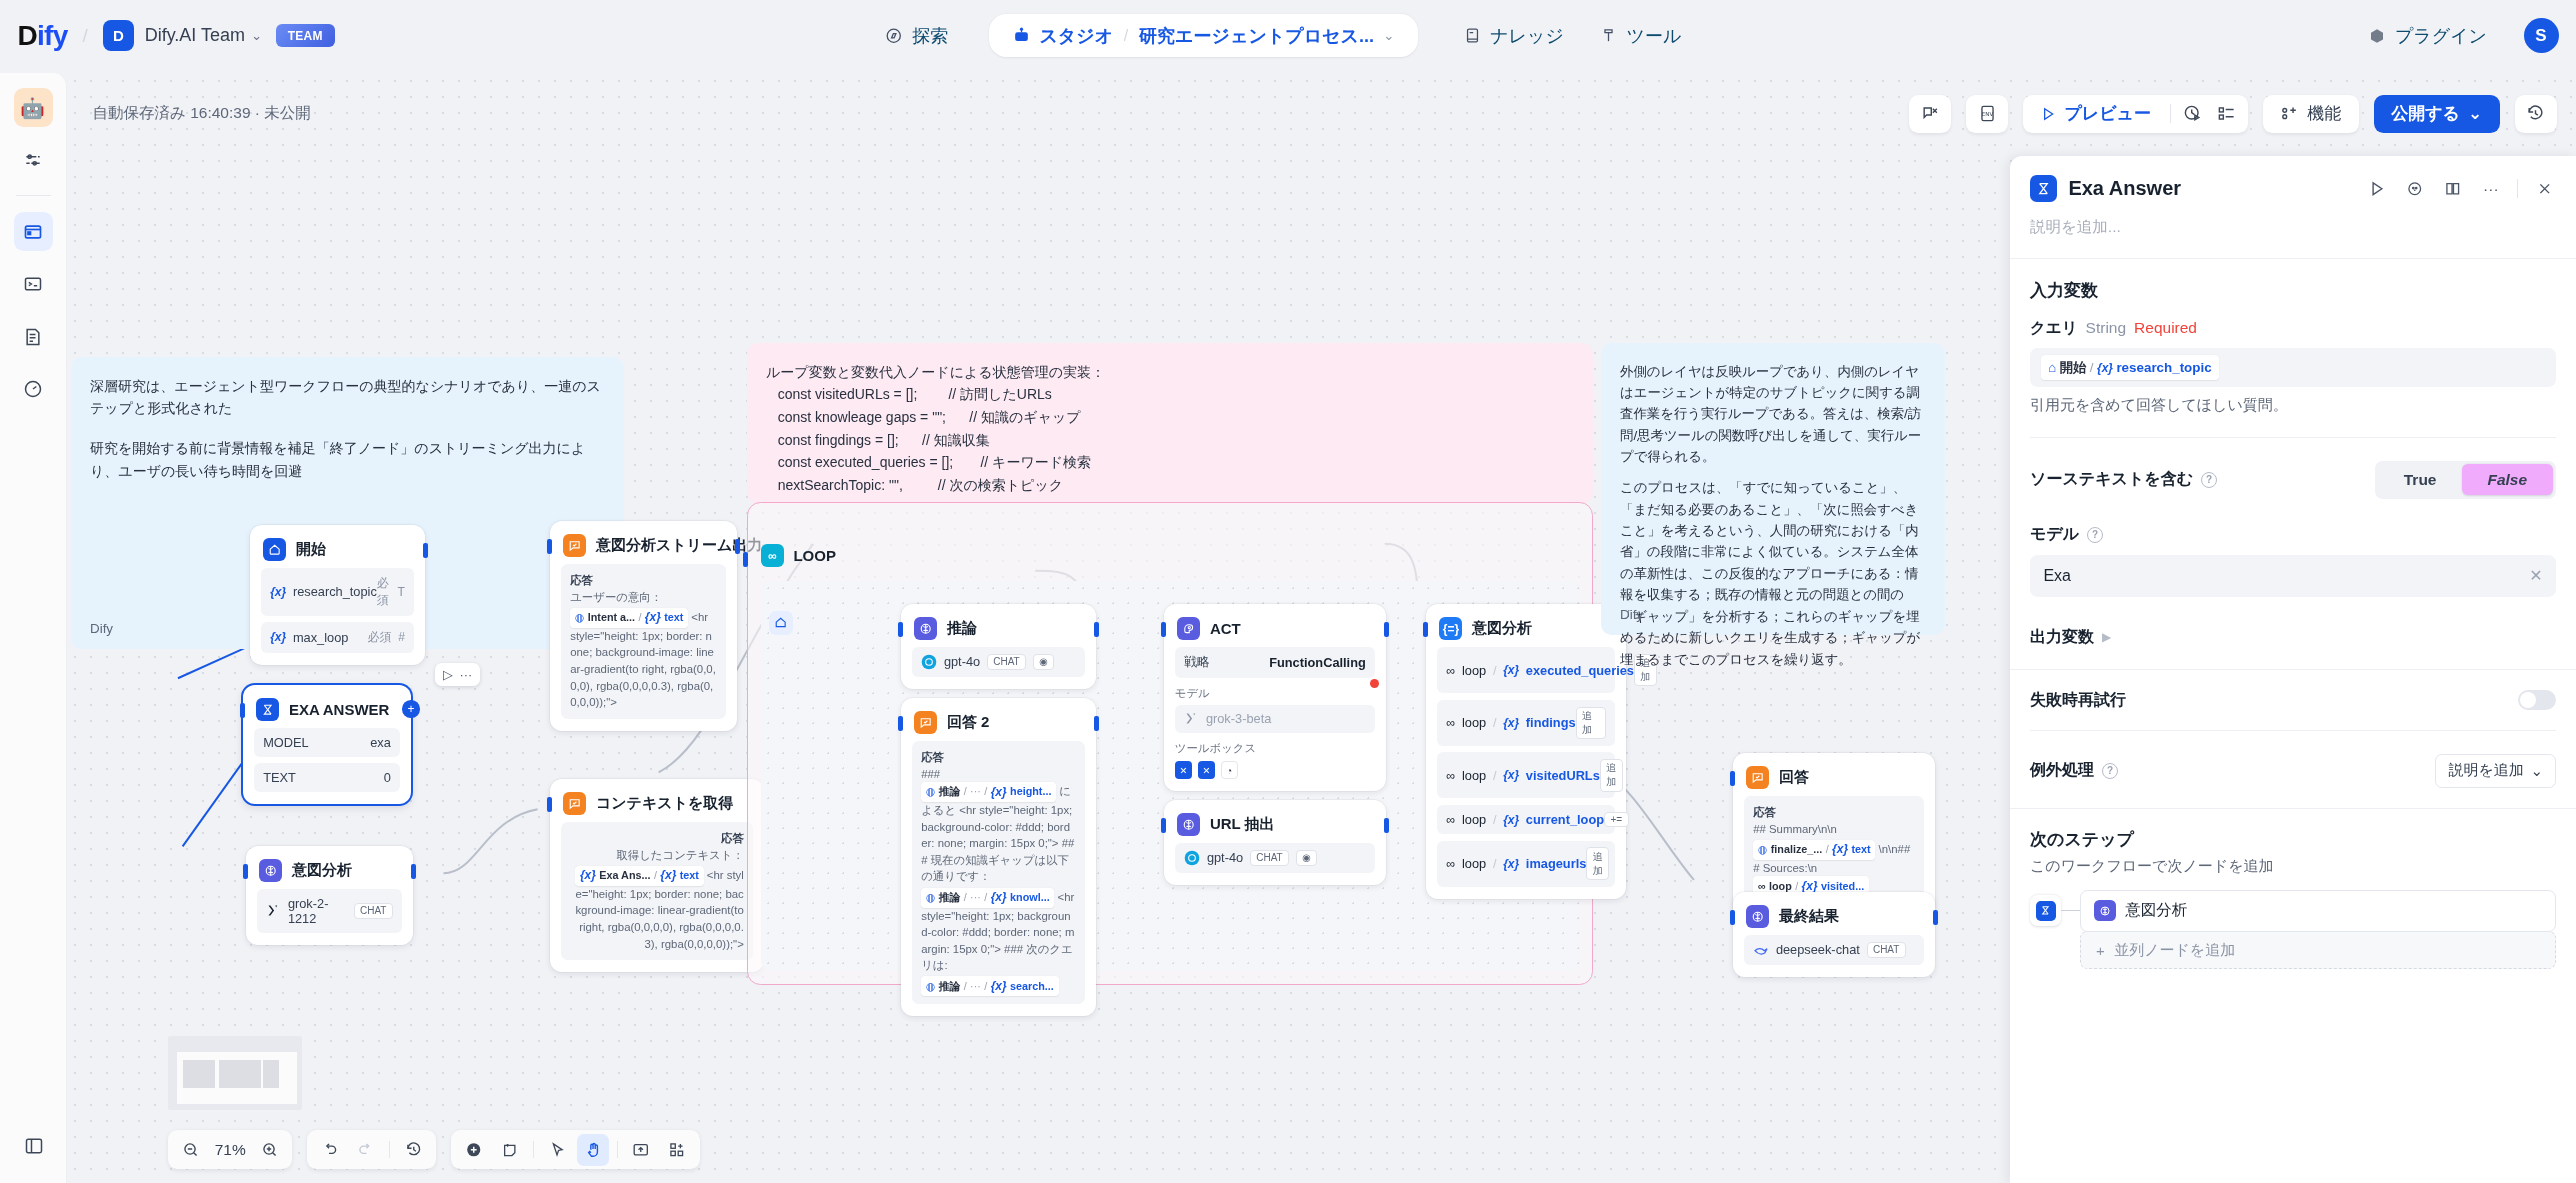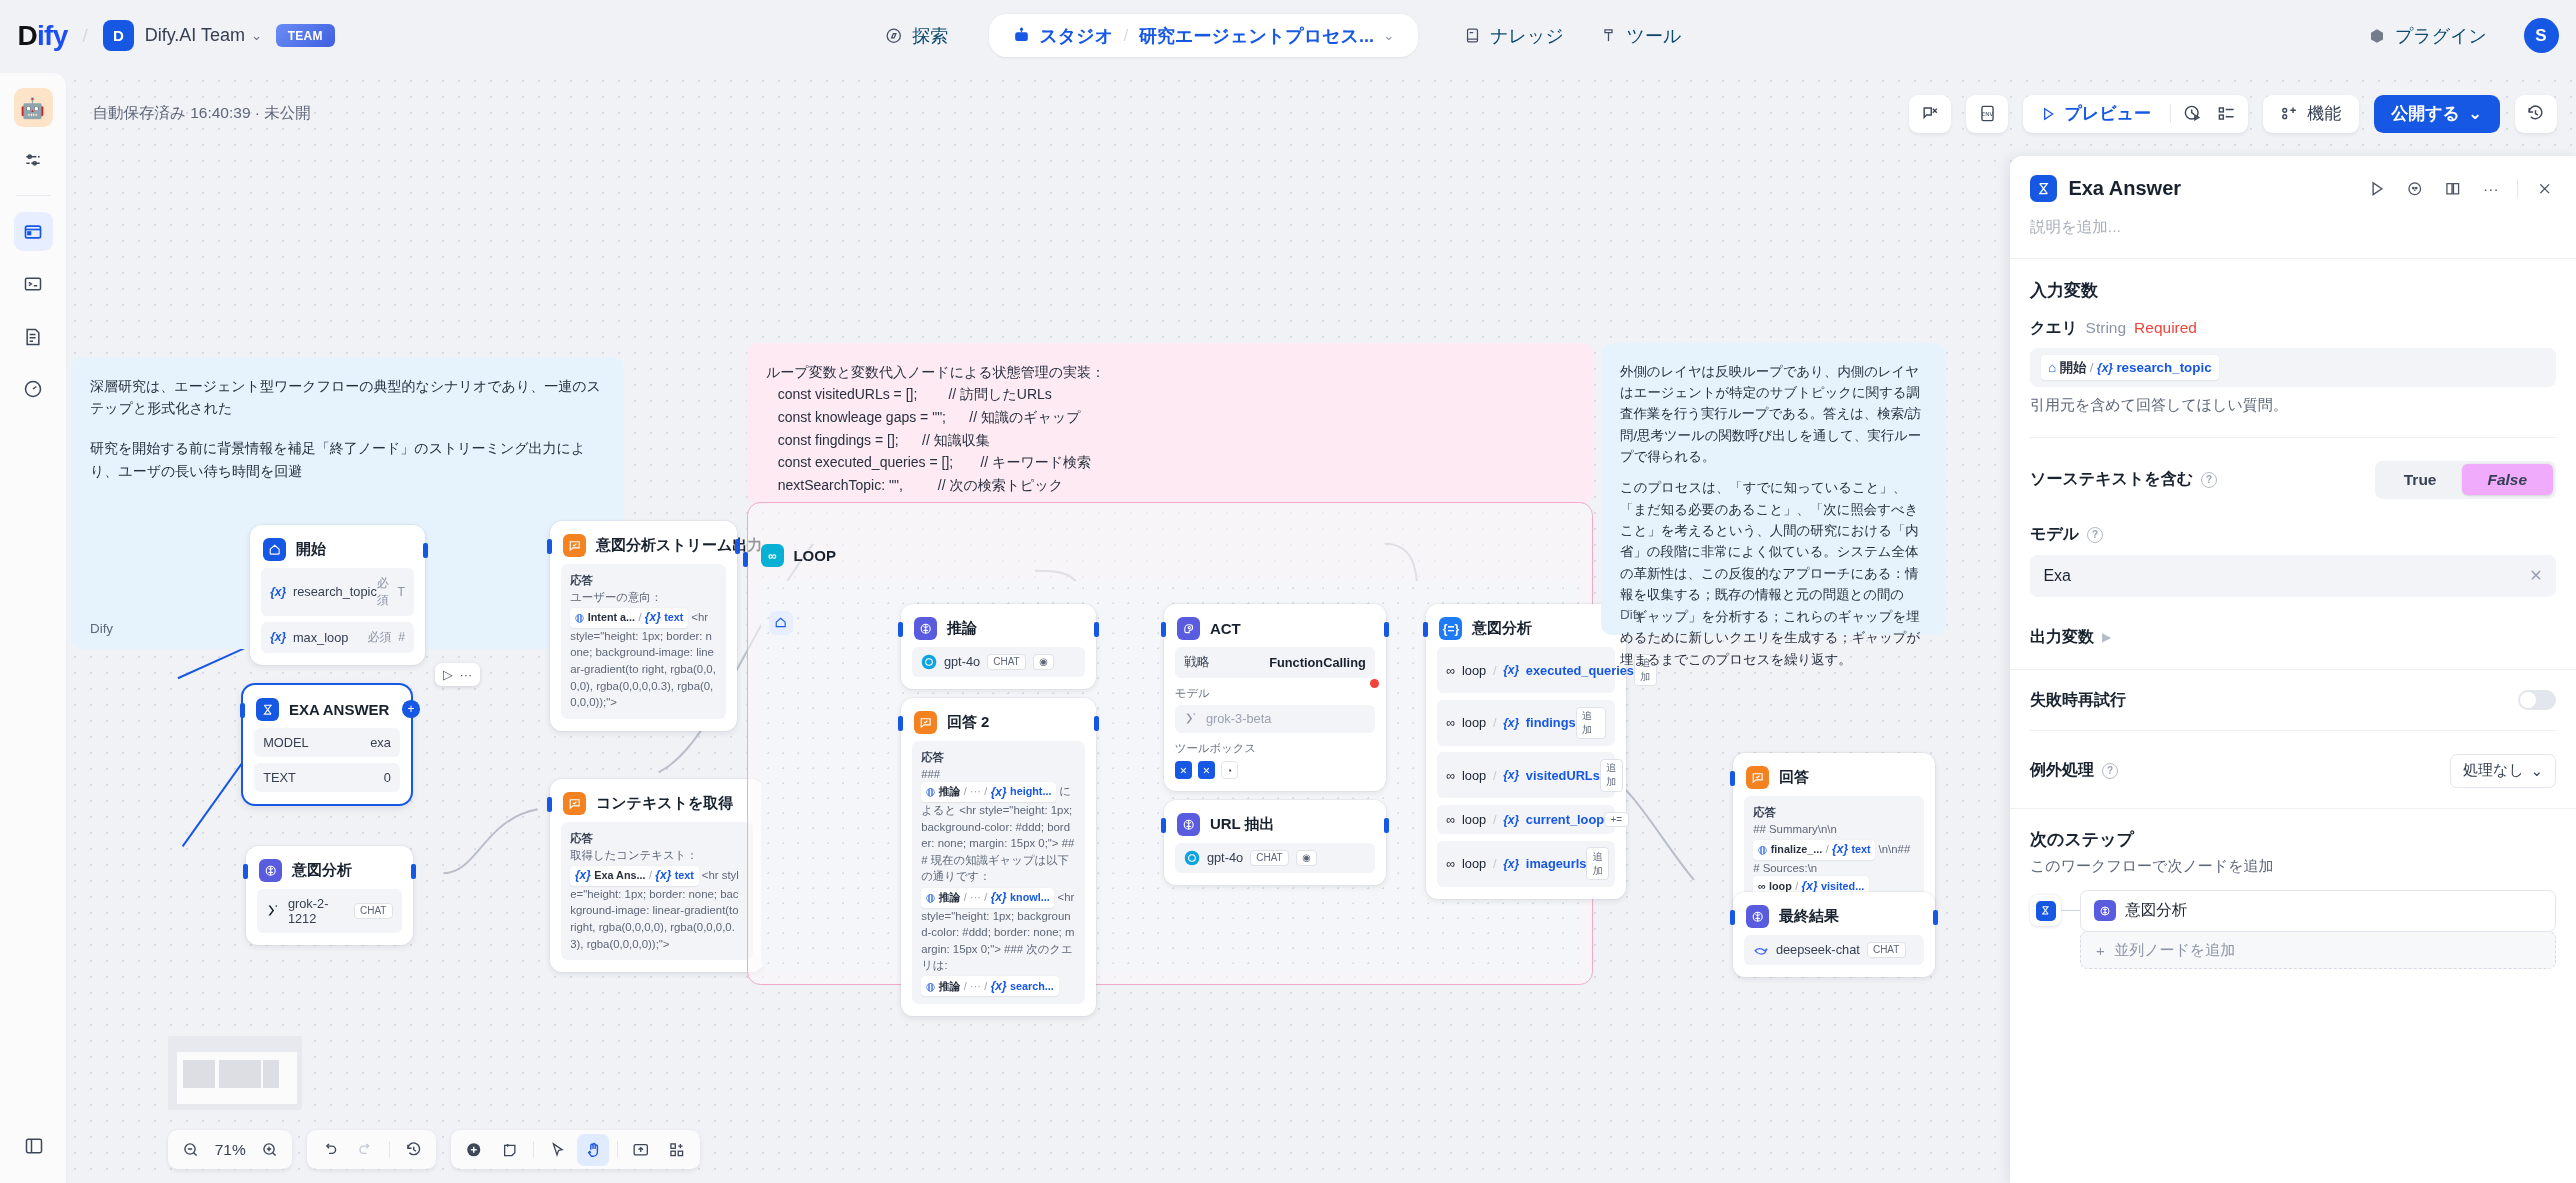--- a/index.html
+++ b/index.html
@@ -554,21 +554,21 @@
               <path d="M4 4h3l6 8-6 8H4l6-8z"></path>
               <path d="M15 4h3l-2 3z"></path>
             </svg>
         </span>
         <span>grok-2-1212</span>
         <span class="chip">CHAT</span>
       </span>
     </div>
   </div>
 
-  <div class="node" style="left: 483px; top: 706px; width: 214px;">
+  <div class="node" style="left: 483px; top: 706px; width: 214px; text-align: right;">
     <div class="port l"></div>
     <div class="port r"></div>
     <div class="nhead">
       <div class="nicon ic-orange">
         <svg width="13.4" height="13.4" viewBox="0 0 24 24" fill="none" stroke="#fff" stroke-width="2">
             <path d="M4 5h16v11H9l-5 4z"></path>
             <path d="M9 10.5l2 2 4-4"></path>
           </svg>
       </div>
       <div class="ntitle">コンテキストを取得</div>
@@ -1070,21 +1070,21 @@
 
   <div class="p-div" style="margin: 19px 20px 0 20px;"></div>
 
   <div class="p-sec" style="padding-top:0;">
     <div class="p-rowflex">
       <div class="p-lab2">
         <span>例外処理</span>
         <span class="qm">?</span>
       </div>
       <div class="p-dd">
-        <span>処理なし</span>
+        <span>説明を追加</span>
         <span>⌄</span>
       </div>
     </div>
   </div>
 
   <div class="p-div" style="margin: 20px 0 0 0;"></div>
 
   <div class="p-sec" style="padding-top:19px;">
     <div class="p-sectitle">次のステップ</div>
     <div class="p-hint" style="margin-top:6.7px;">このワークフローで次ノードを追加</div>

